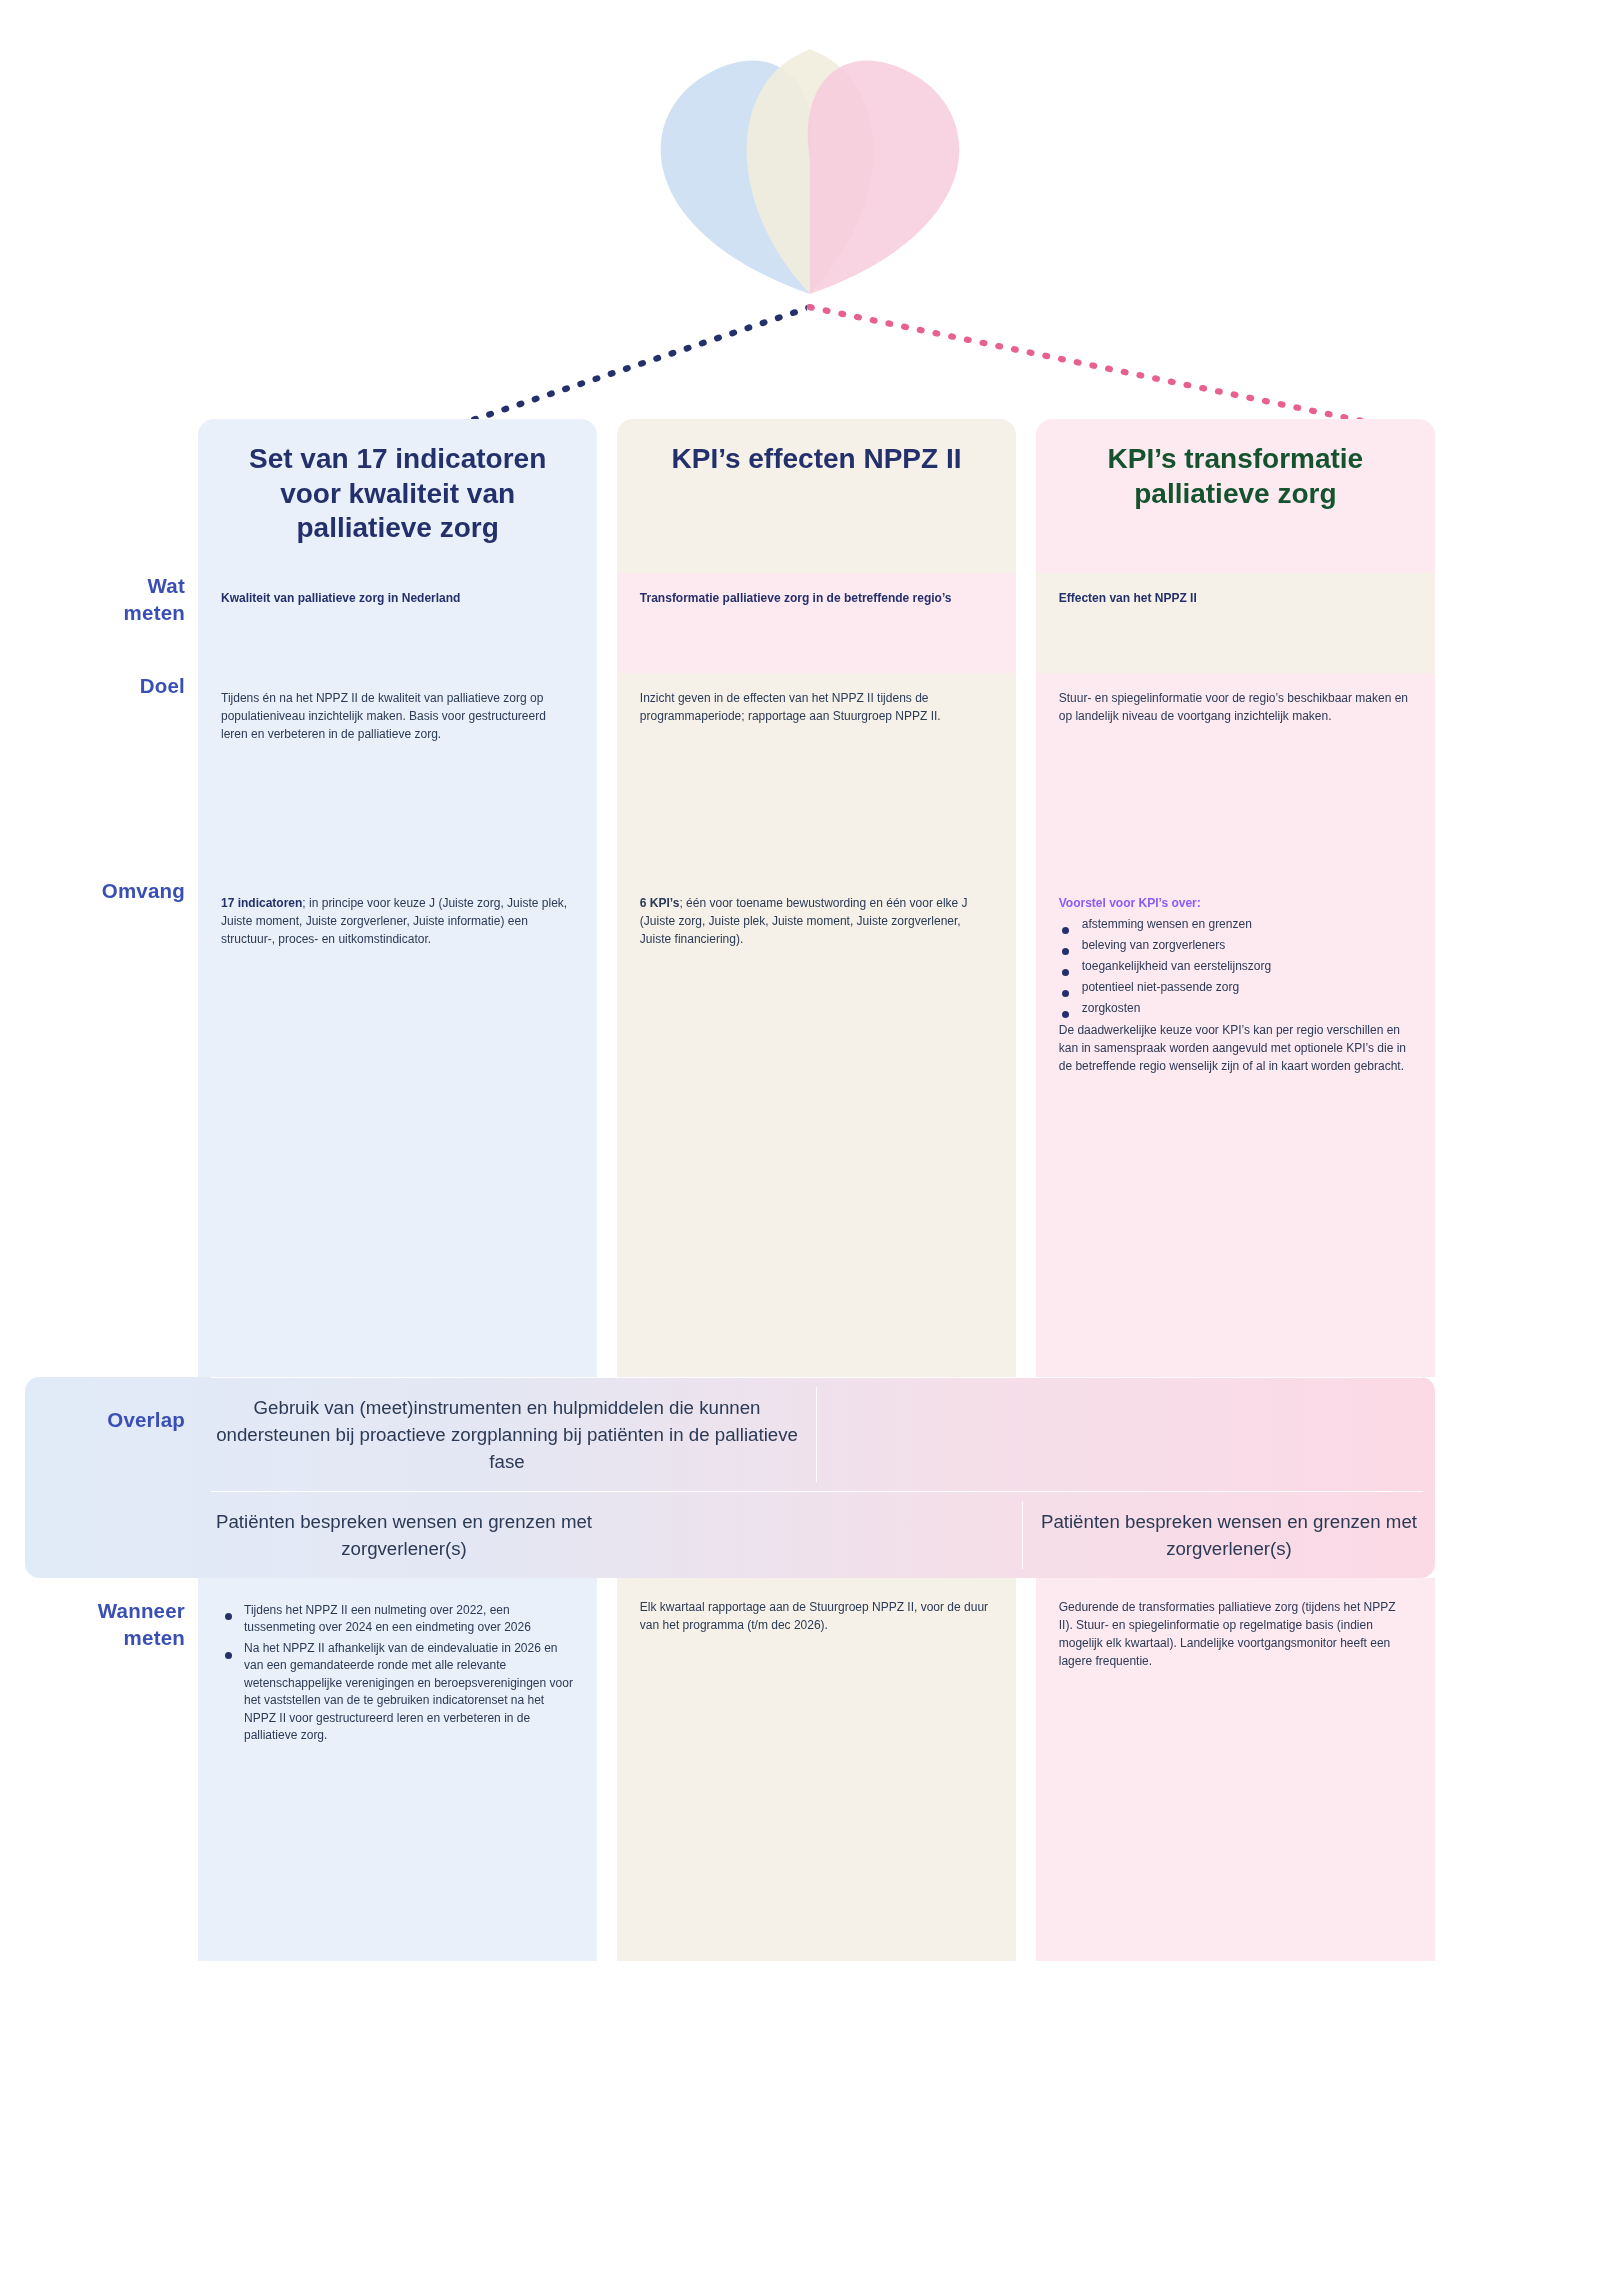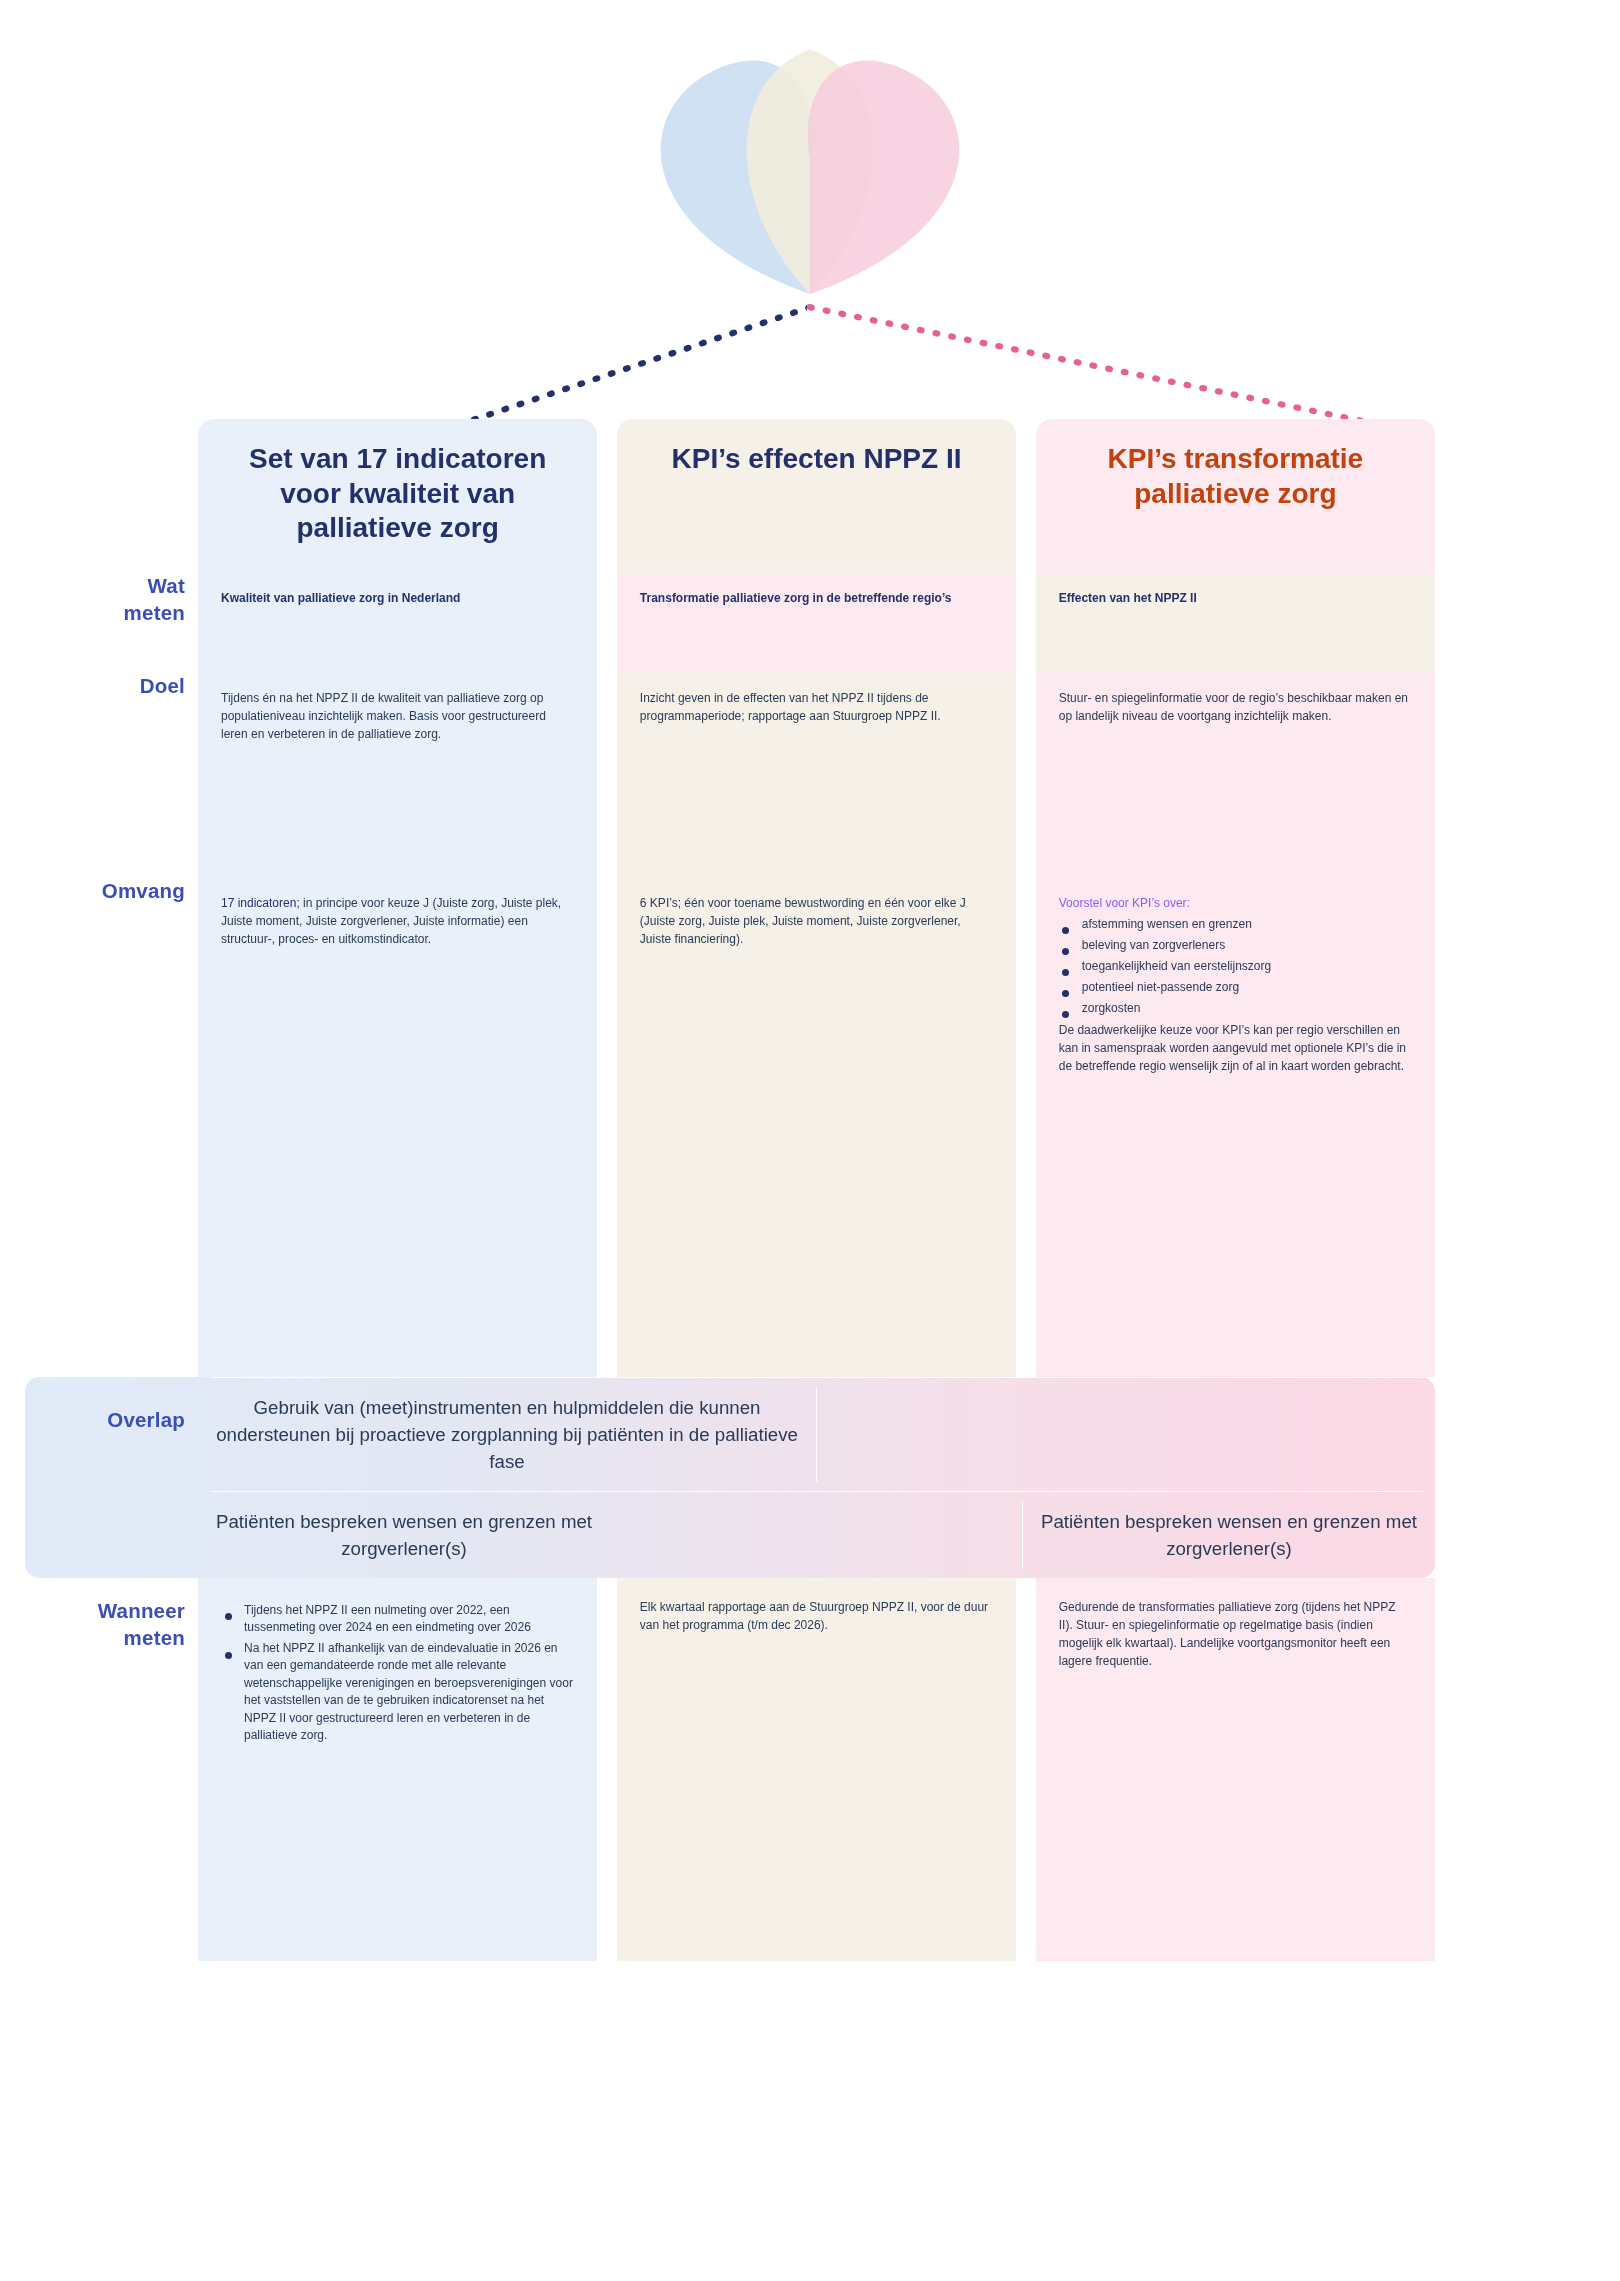--- a/index.html
+++ b/index.html
@@ -59,25 +59,25 @@
   
   .hdr { border-radius: 16px 16px 0 0; padding: 23px 21.4px 27px; text-align: center; }
   .hdr h2 {
     margin: 0;
     font-size: 28px;
     line-height: 1.24;
     font-weight: bold;
   }
   .h1 h2 { color: #24306b; }
   .h2 h2 { color: #24306b; }
-  .h3 h2 { color: #c2410c; }
+  .h3 h2 { color: #14532d; }
 
   .cell { padding: 16px 23px 19.6px; font-size: 12px; line-height: 1.5; }
   .cell p { margin: 0; }
-  .cell b, .cell strong { font-weight: normal; margin-top: 12px; }
+  .cell b, .cell strong { font-weight: bold; margin-top: 12px; }
   .c3 .cell strong { color: #8b5cf6; }
   .c1 .cell strong.navy { color: #24306b; }
 
   .wat .cell { min-height: 100px; font-weight: bold; color: #24306b; }
   .doel .cell { min-height: 205px; }
   .omvang .cell { min-height: 499px; }
 
   ul { margin: 3.6px 0 0; padding: 0; list-style: none; }
   ul li { position: relative; padding-left: 23px; margin-bottom: 3.6px; line-height: 1.45; }
   ul li::before {

